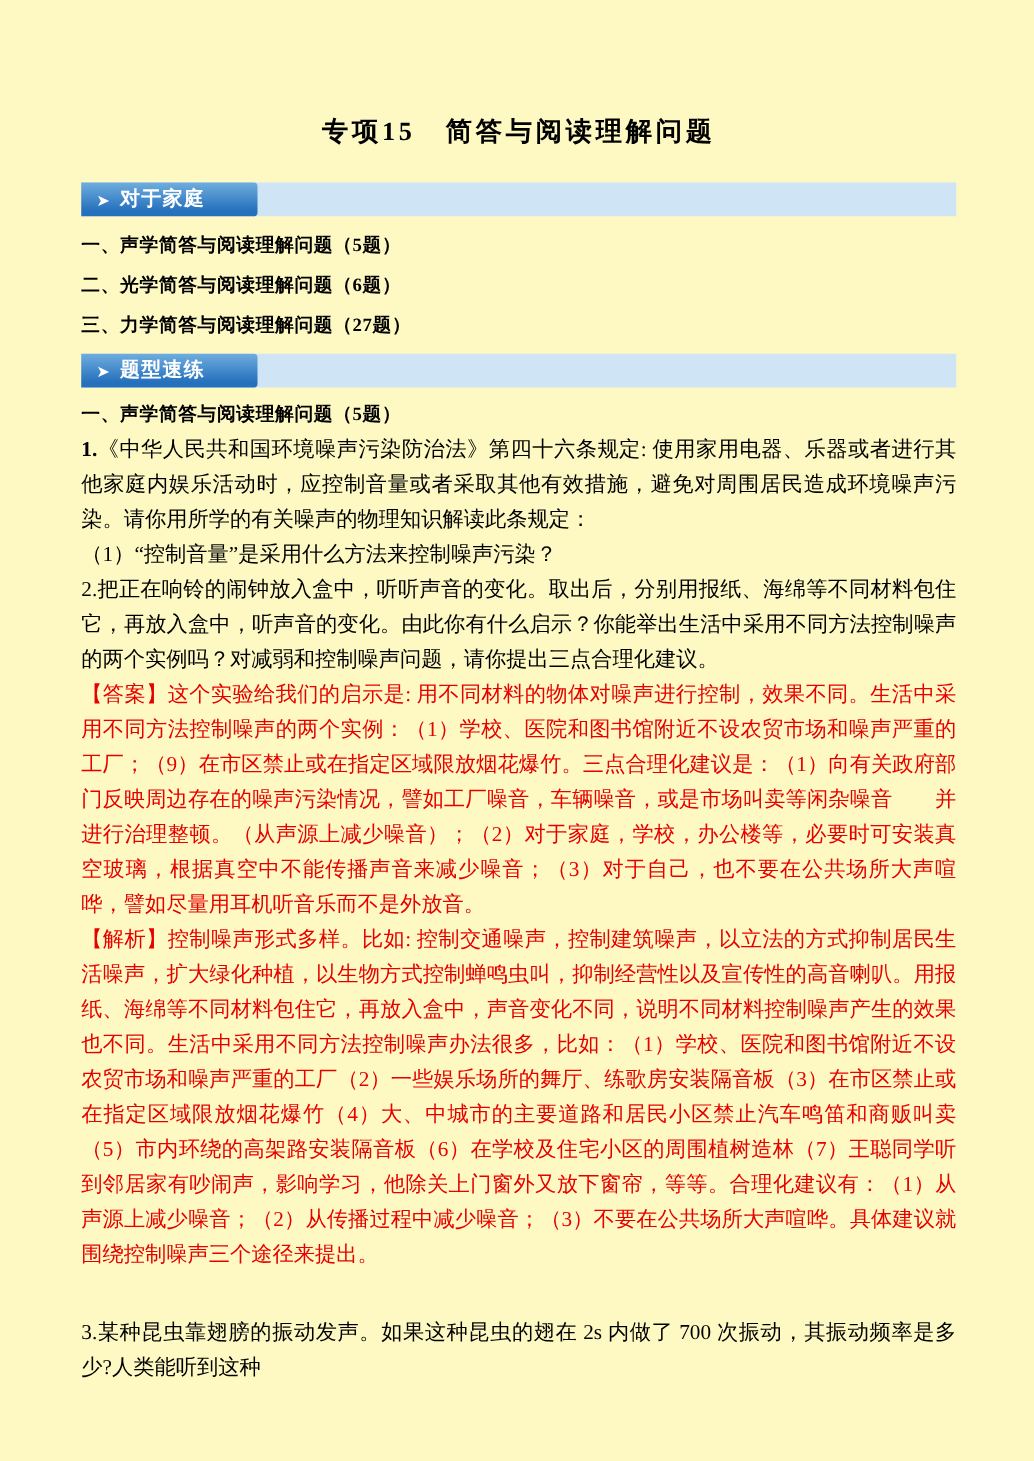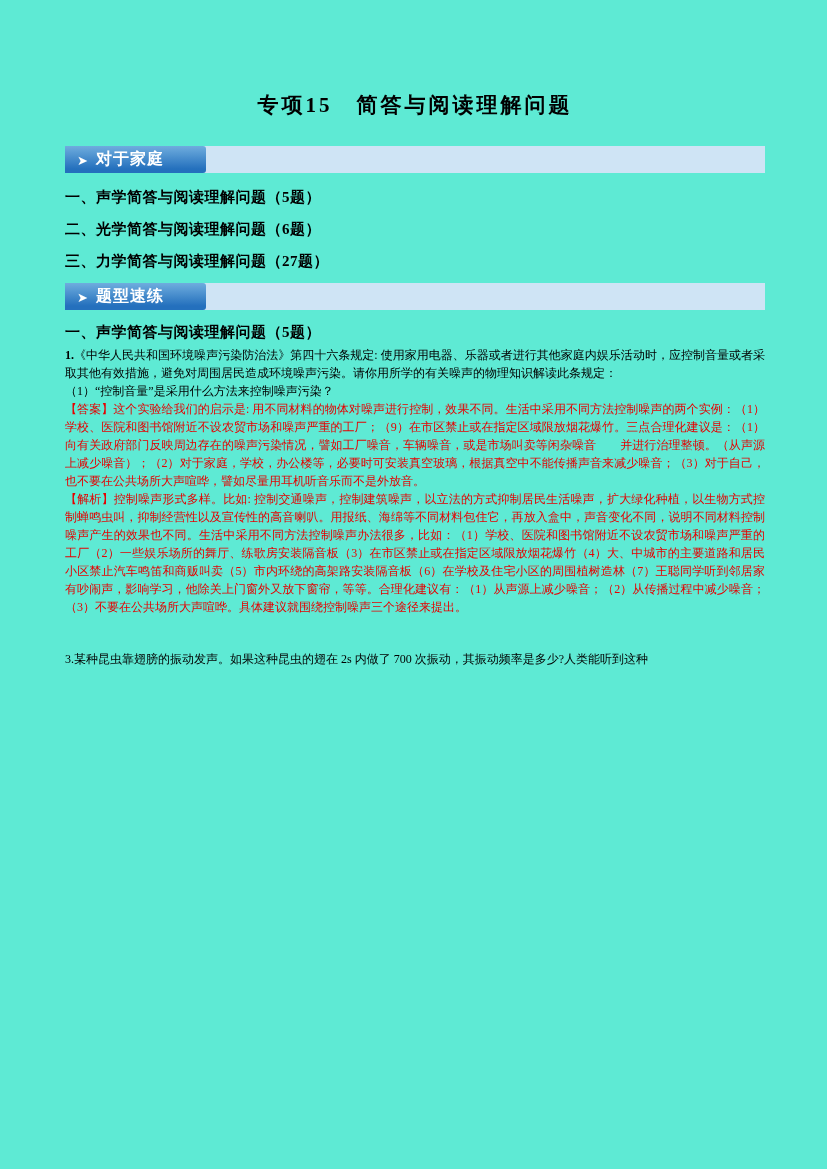--- a/index.html
+++ b/index.html
@@ -12,21 +12,21 @@
     width: 827px;
     height: 1169px;
     overflow: hidden;
     font-family: "Liberation Serif", "DejaVu Serif", serif;
     color: #000000;
   }
 
   .page {
     width: 827px;
     height: 1169px;
-    background: #5eead4;
+    background: #fef9c3;
     padding: 92px 62px 0 65px;
   }
 
   .doc-title {
     text-align: center;
     font-size: 21px;
     font-weight: bold;
     letter-spacing: 3px;
     line-height: 26px;
     margin-bottom: 28px;
@@ -77,22 +77,22 @@
 
   .section-heading {
     font-weight: bold;
     font-size: 15px;
     line-height: 28px;
     margin-top: 6px;
     letter-spacing: 0.5px;
   }
 
   .para {
-    font-size: 12px;
-    line-height: 18px;
+    font-size: 17px;
+    line-height: 28px;
     text-align: justify;
     text-justify: inter-ideograph;
     word-break: break-all;
   }
 
   .red {
     color: var(--answer-red, #e60000);
   }
 
   .q-num {
@@ -126,18 +126,19 @@
       <span class="banner-arrow">➤</span>
       <span>题型速练</span>
     </div>
   </div>
 
   <div class="section-heading">一、声学简答与阅读理解问题（5题）</div>
 
   <p class="para"><span class="q-num">1.</span><span>《中华人民共和国环境噪声污染防治法》第四十六条规定: 使用家用电器、乐器或者进行其他家庭内娱乐活动时，应控制音量或者采取其他有效措施，避免对周围居民造成环境噪声污染。请你用所学的有关噪声的物理知识解读此条规定：</span></p>
   <p class="para">（1）“控制音量”是采用什么方法来控制噪声污染？</p>
 
+  <p class="para">2.把正在响铃的闹钟放入盒中，听听声音的变化。取出后，分别用报纸、海绵等不同材料包住它，再放入盒中，听声音的变化。由此你有什么启示？你能举出生活中采用不同方法控制噪声的两个实例吗？对减弱和控制噪声问题，请你提出三点合理化建议。</p>
   <p class="para red">【答案】这个实验给我们的启示是: 用不同材料的物体对噪声进行控制，效果不同。生活中采用不同方法控制噪声的两个实例：（1）学校、医院和图书馆附近不设农贸市场和噪声严重的工厂；（9）在市区禁止或在指定区域限放烟花爆竹。三点合理化建议是：（1）向有关政府部门反映周边存在的噪声污染情况，譬如工厂噪音，车辆噪音，或是市场叫卖等闲杂噪音　　并进行治理整顿。（从声源上减少噪音）；（2）对于家庭，学校，办公楼等，必要时可安装真空玻璃，根据真空中不能传播声音来减少噪音；（3）对于自己，也不要在公共场所大声喧哗，譬如尽量用耳机听音乐而不是外放音。</p>
   <p class="para red">【解析】控制噪声形式多样。比如: 控制交通噪声，控制建筑噪声，以立法的方式抑制居民生活噪声，扩大绿化种植，以生物方式控制蝉鸣虫叫，抑制经营性以及宣传性的高音喇叭。用报纸、海绵等不同材料包住它，再放入盒中，声音变化不同，说明不同材料控制噪声产生的效果也不同。生活中采用不同方法控制噪声办法很多，比如：（1）学校、医院和图书馆附近不设农贸市场和噪声严重的工厂（2）一些娱乐场所的舞厅、练歌房安装隔音板（3）在市区禁止或在指定区域限放烟花爆竹（4）大、中城市的主要道路和居民小区禁止汽车鸣笛和商贩叫卖（5）市内环绕的高架路安装隔音板（6）在学校及住宅小区的周围植树造林（7）王聪同学听到邻居家有吵闹声，影响学习，他除关上门窗外又放下窗帘，等等。合理化建议有：（1）从声源上减少噪音；（2）从传播过程中减少噪音；（3）不要在公共场所大声喧哗。具体建议就围绕控制噪声三个途径来提出。</p>
 
   <p class="para q3">3.某种昆虫靠翅膀的振动发声。如果这种昆虫的翅在 2s 内做了 700 次振动，其振动频率是多少?人类能听到这种</p>
 
 </div>
 
 </body></html>

